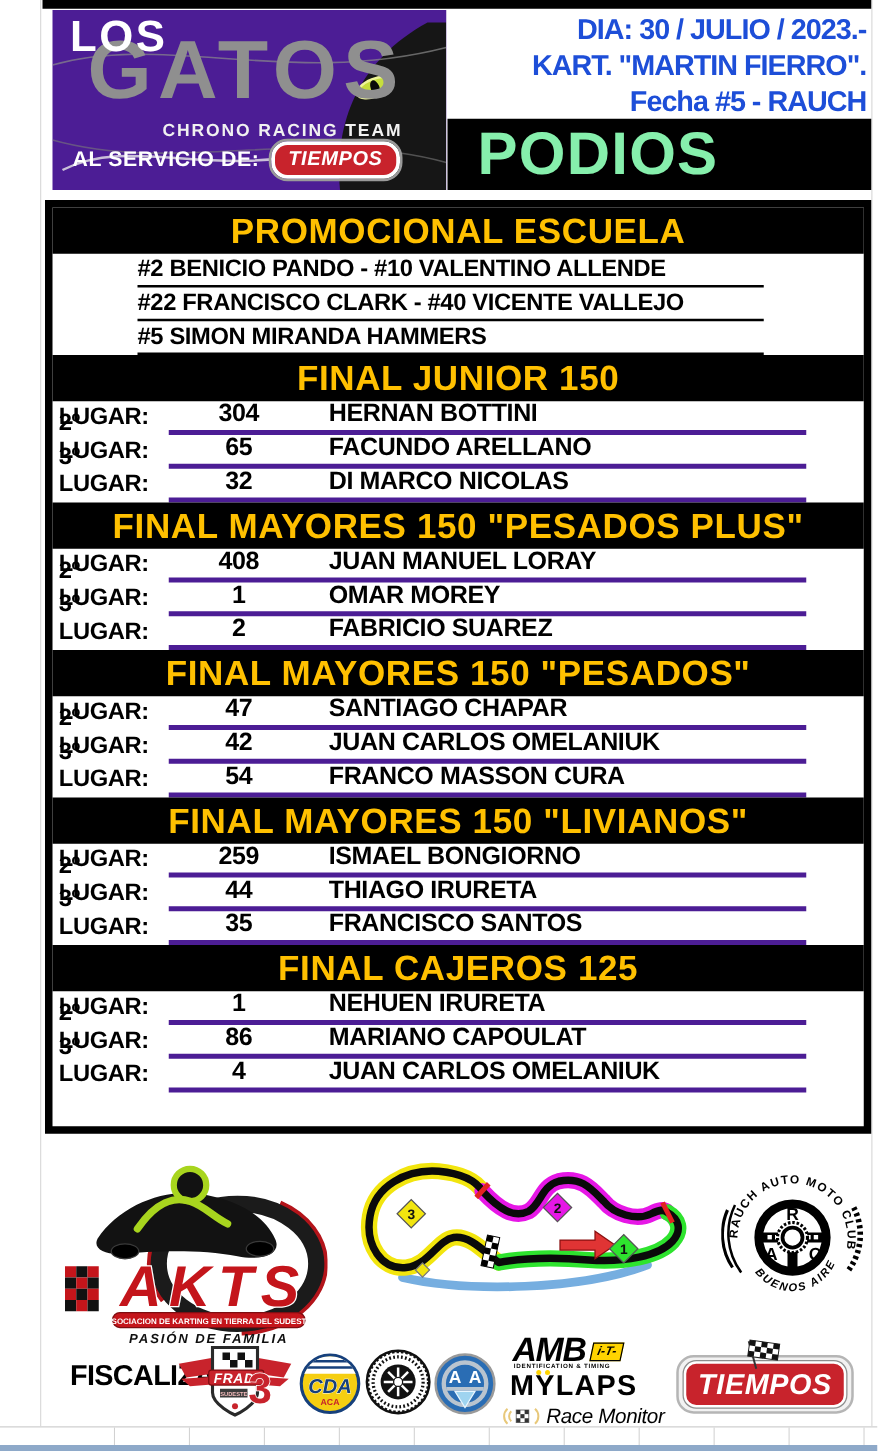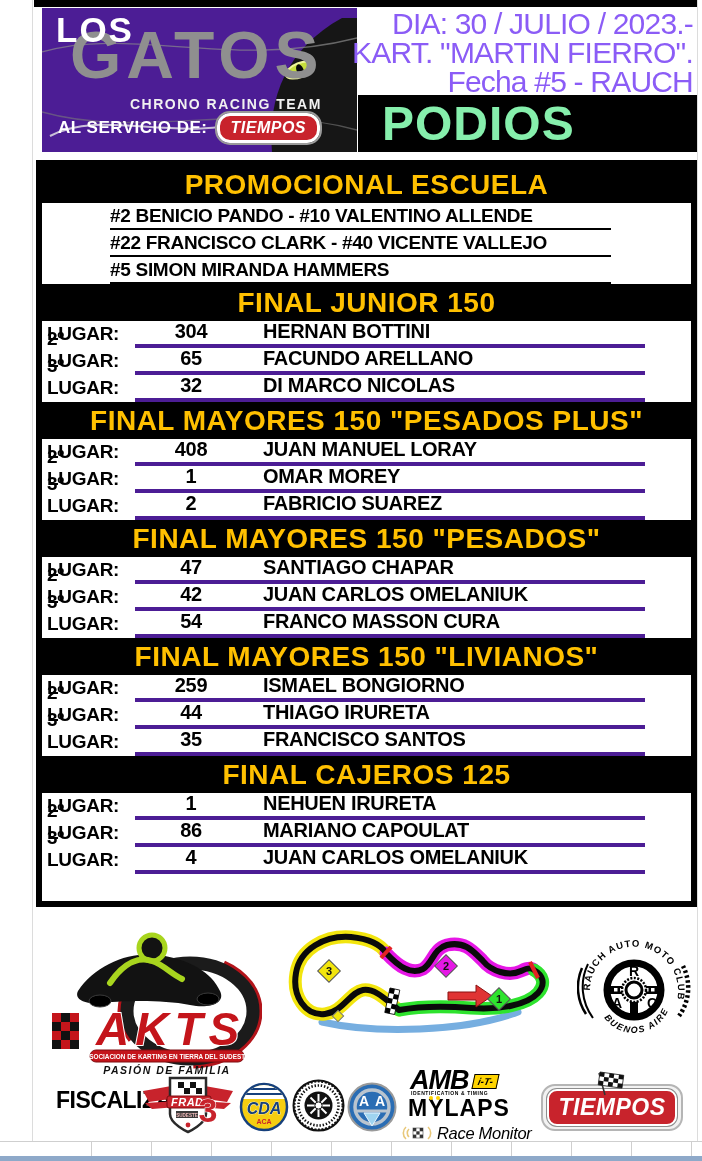--- a/index.html
+++ b/index.html
@@ -13,21 +13,21 @@
   .logo svg{position:absolute;left:0;top:0;}
   .logo-los{position:absolute;left:14px;top:2px;color:#fff;font-size:35px;font-weight:800;letter-spacing:2px;z-index:3;}
   .logo-gatos{position:absolute;left:28px;top:14px;color:#8f8f8f;font-size:66px;font-weight:800;letter-spacing:5px;z-index:2;line-height:1;}
   .logo-sub{position:absolute;left:88px;top:88px;color:#f1f1f1;font-size:14px;font-weight:700;letter-spacing:1.5px;z-index:3;}
   .logo-service{position:absolute;left:16px;bottom:9px;display:flex;align-items:center;gap:9px;z-index:3;}
   .logo-service .svc{color:#fff;font-size:17px;font-weight:800;letter-spacing:.5px;}
   .tiempos-pill{background:#c8232c;color:#fff;font-size:16px;font-weight:800;font-style:italic;
        padding:3px 11px;border:3px solid #fff;border-radius:13px;outline:2px solid #9a9a9a;letter-spacing:.5px;}
   
   .hdr-info{position:absolute;left:352px;top:9px;width:341px;text-align:right;z-index:2;
-       font-size:30px;font-weight:400;line-height:29px;letter-spacing:-0.8px;color:#8b5cf6;padding-right:3px;}
+       font-size:23px;font-weight:700;line-height:29px;letter-spacing:-0.8px;color:#1d4ed8;padding-right:3px;}
   .podios{position:absolute;left:358px;top:95px;width:339px;height:57px;background:#000;z-index:2;
        display:flex;align-items:center;padding-left:24px;box-sizing:border-box;
        color:#86efac;font-size:48px;font-weight:800;letter-spacing:1px;}
   
   .rtable{position:absolute;left:36px;top:160px;width:661px;height:747px;z-index:2;
        border:6px solid #000;box-sizing:border-box;background:#fff;display:flex;flex-direction:column;}
   .bar{height:37px;flex:none;background:#000;color:#FFC000;display:flex;align-items:center;justify-content:center;
        font-size:28px;font-weight:800;letter-spacing:.5px;white-space:nowrap;}
   .promo-row{height:27px;flex:none;margin:0 80px 0 68px;border-bottom:2px solid #000;
        display:flex;align-items:flex-end;padding-bottom:1px;box-sizing:border-box;

